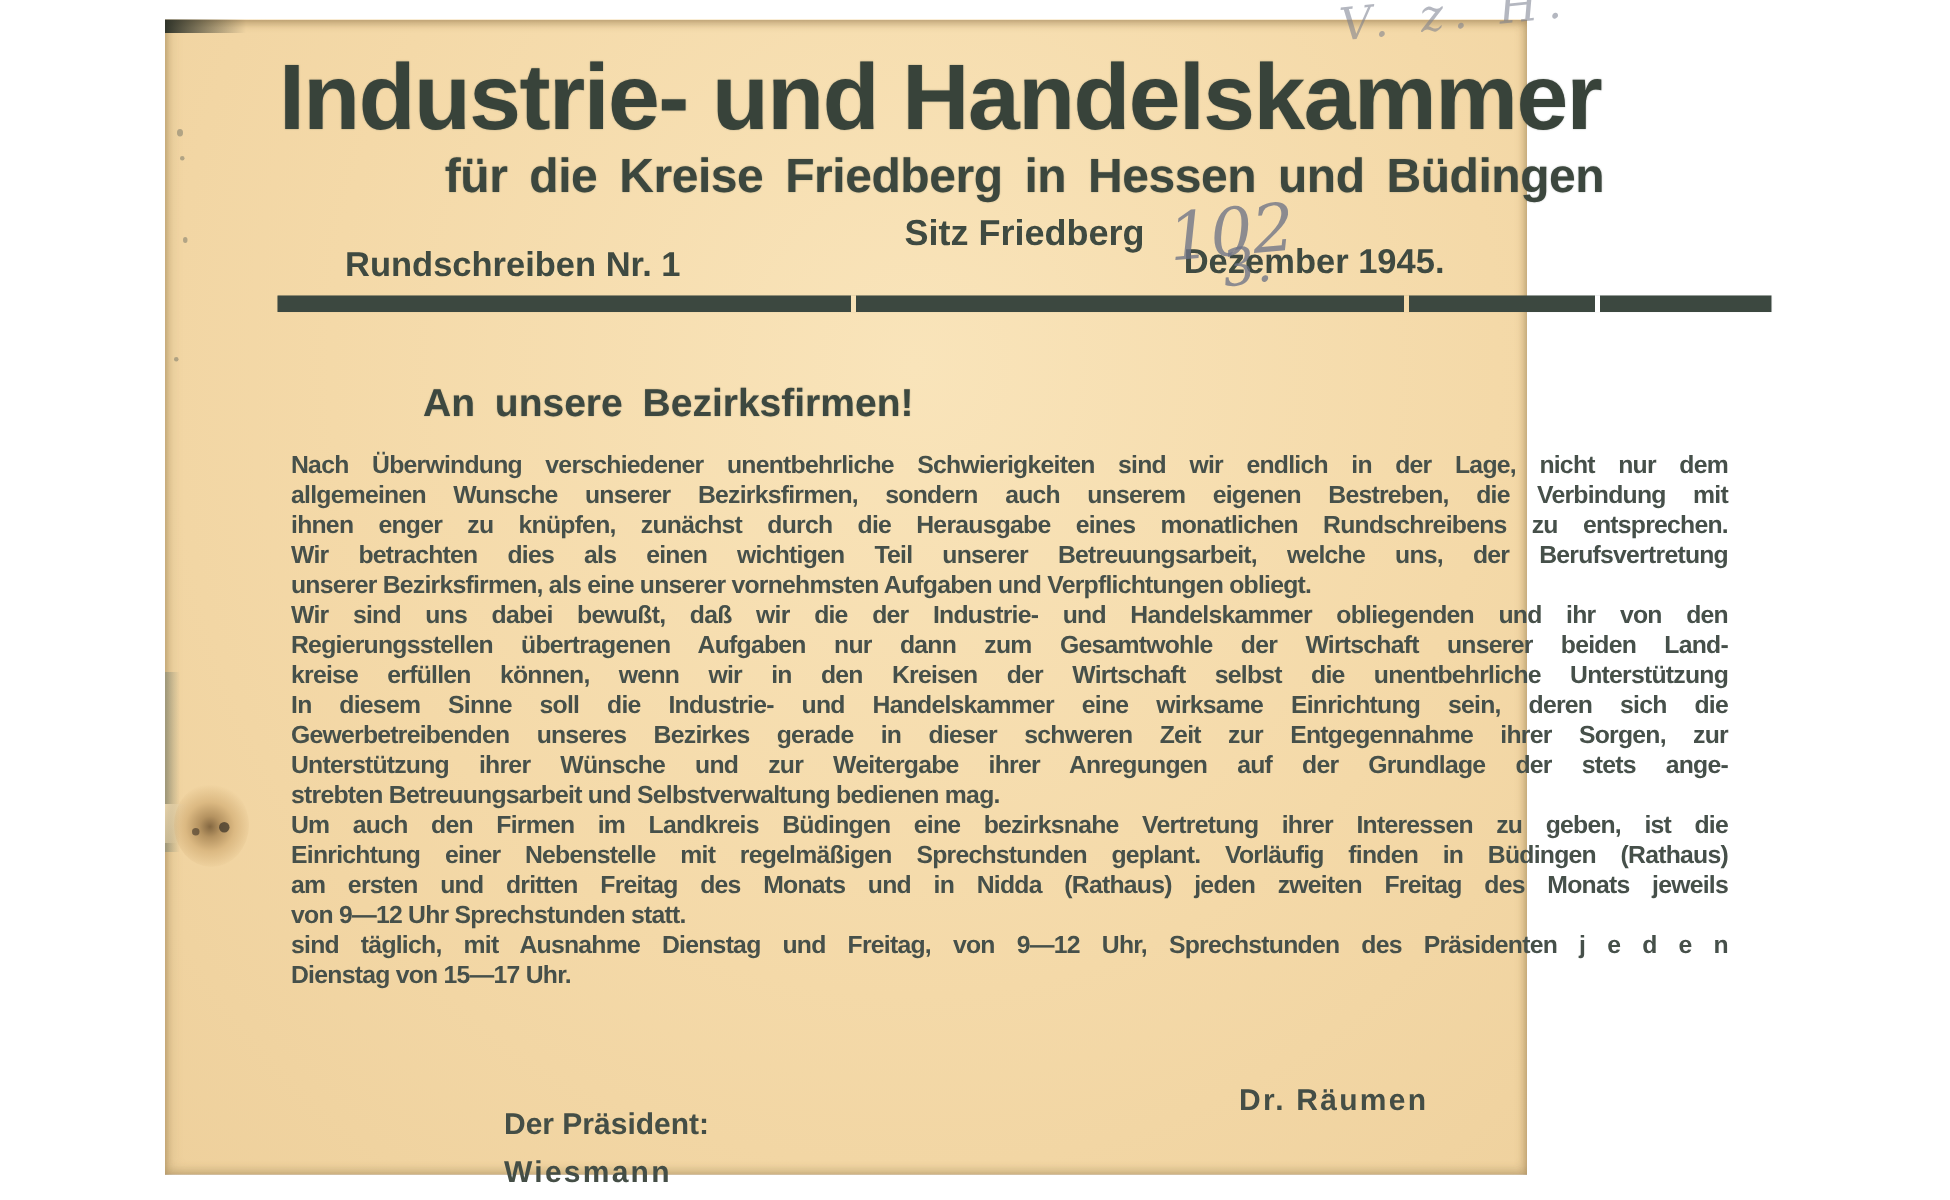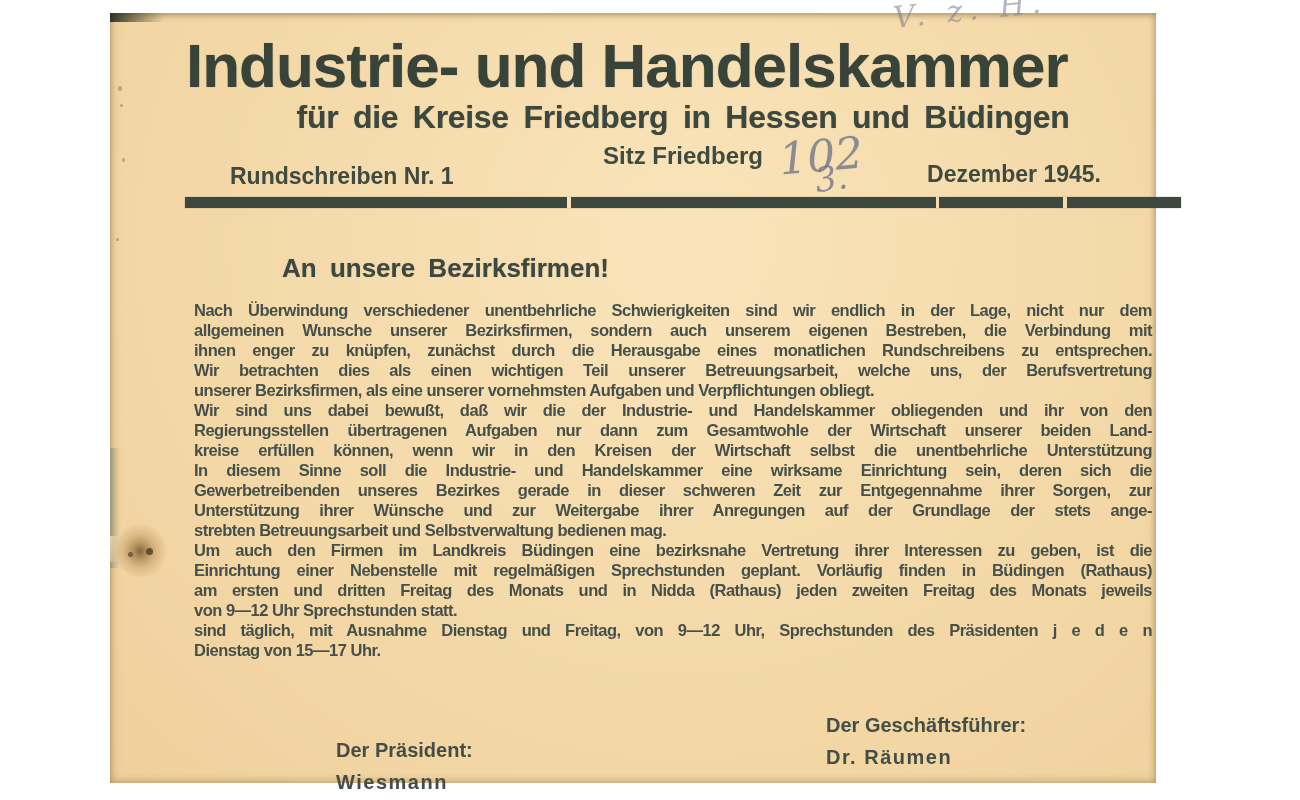--- a/index.html
+++ b/index.html
@@ -2,21 +2,21 @@
 <html><head>
 <meta charset="utf-8">
 <style>
   html,body{margin:0;padding:0;}
   body{
     width:1300px;height:800px;position:relative;overflow:hidden;
     background:#ffffff;
     font-family:"Liberation Sans",sans-serif;
   }
   .paper{
-    position:absolute;left:110px;top:13px;width:1046px;height:770px;
+    position:absolute;left:110px;top:13px;width:908px;height:770px;
     background:
       radial-gradient(ellipse at 55% 30%, #f9e4ba 0%, #f4d9a8 55%, #eed09c 100%);
     box-shadow:
       inset 0 3px 5px rgba(110,80,40,.28),
       inset 3px 0 9px rgba(120,100,60,.22),
       inset -3px 0 6px rgba(150,120,75,.20),
       inset 0 -3px 6px rgba(150,120,75,.18);
   }
   
   .title{
@@ -161,21 +161,20 @@
     <div class="jl">sind täglich, mit Ausnahme Dienstag und Freitag, von 9—12 Uhr, Sprechstunden des Präsidenten  j e d e n</div>
     <div class="jl end">Dienstag von 15—17 Uhr.</div>
   </div>
 
   <div class="sig sig-left">
     <div>Der Präsident:</div>
     <div class="name">Wiesmann</div>
   </div>
 
   <div class="sig sig-right">
-    <div>Der Geschäftsführer:</div>
     <div class="name">Dr. Räumen</div>
   </div>
 
 </div>
 
 <div class="pencil pencil-top">V. z. H.</div>
 <div class="pencil pencil-num">102</div>
 <div class="pencil pencil-num-sub">3.</div>
 
 <div class="topleft-mark"></div>

